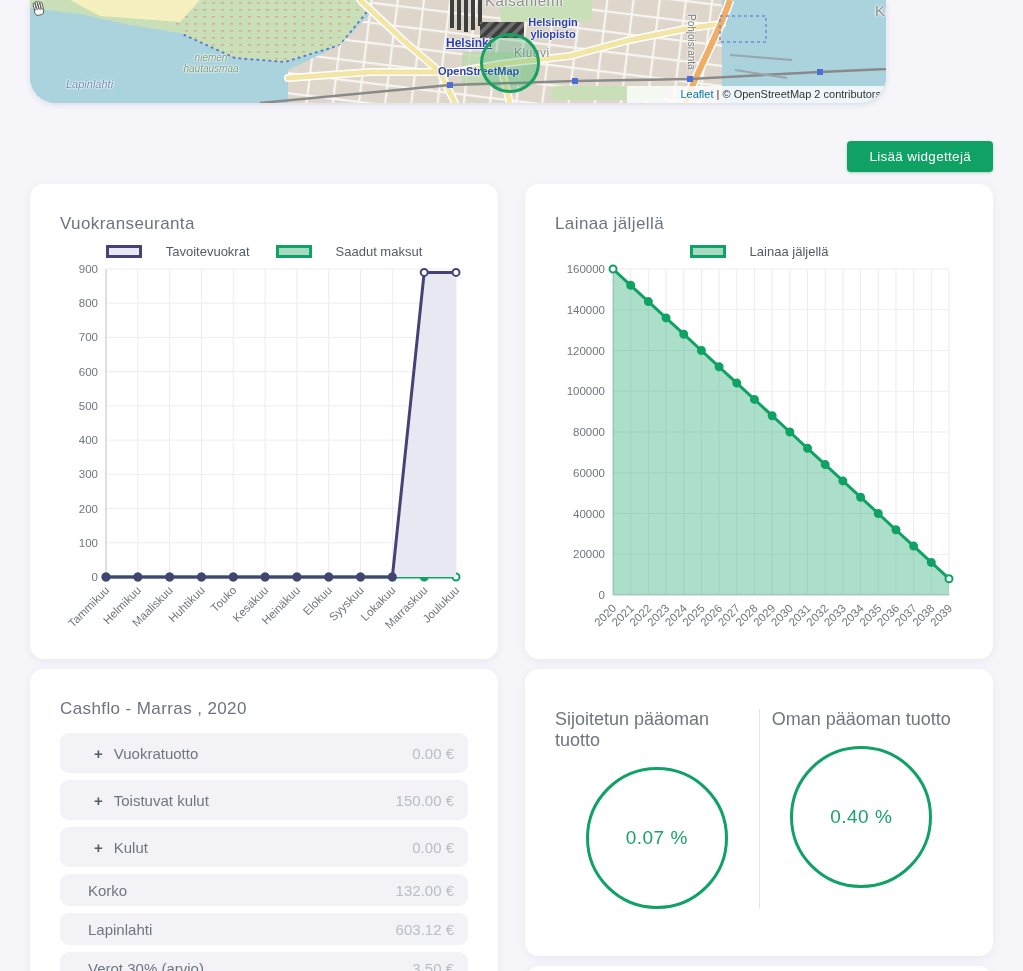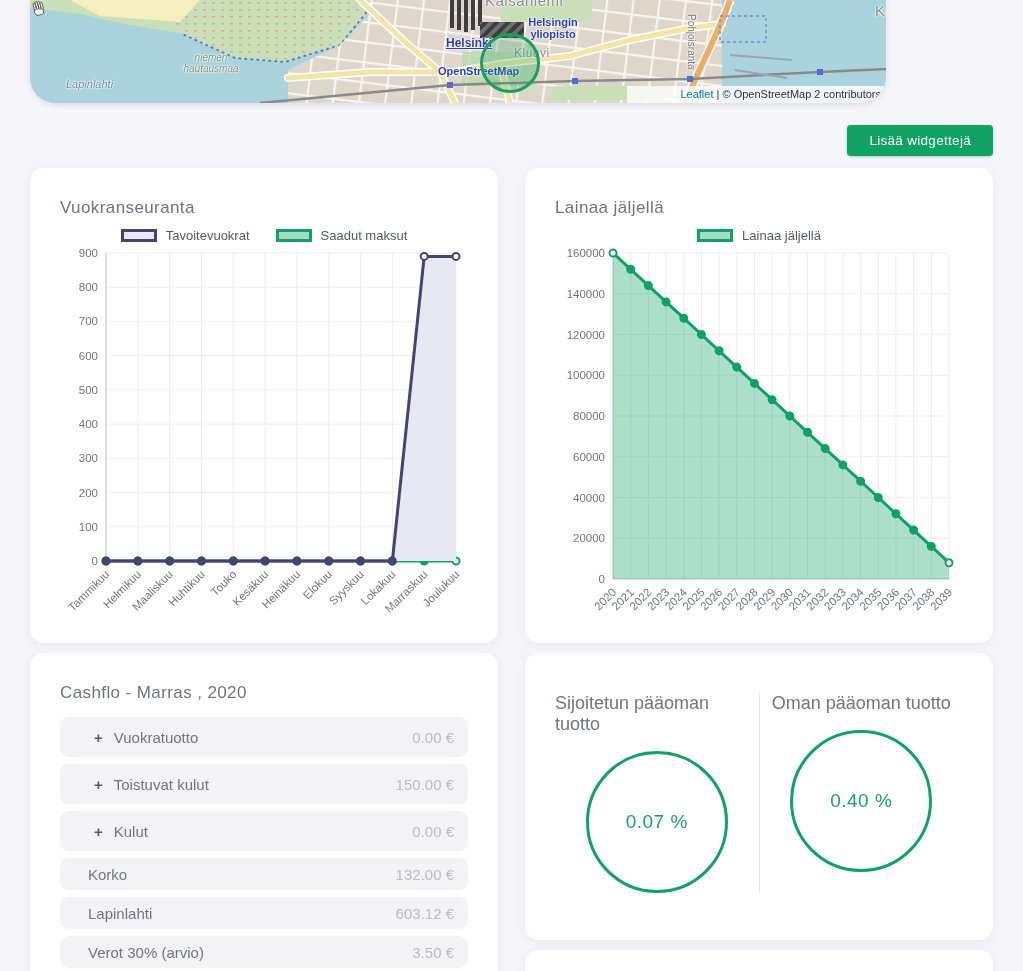--- a/index.html
+++ b/index.html
@@ -21,35 +21,35 @@
   .ml-vert  { color:#7a7a7a; font-size:10px; writing-mode:vertical-rl; }
   .zoom-circle { position:absolute; left:450px; top:33px; width:60px; height:60px;
     border-radius:50%; border:3px solid #17a05f; background:rgba(35,165,95,.25); }
   .attribution { position:absolute; right:0; bottom:0; height:17px; line-height:17px;
     background:rgba(255,255,255,.8); font-size:11px; color:#333; padding:0 5px;
     text-shadow:none; }
   .attribution a { color:#0078a8; text-decoration:none;padding-left:48px; }
   .hand-cursor { position:absolute; left:155px; top:46px; }
 
   
-  .btn-row { margin:22px 30px 0; text-align:right; height:30px; }
+  .btn-row { margin:38px 30px 0; text-align:right; height:30px; }
   .green-btn { display:inline-block; background:#10a264; color:#fff; border:none;
     border-radius:4px; font-size:13.5px; padding:8px 22px; font-family:inherit;
     box-shadow:0 1px 3px rgba(20,120,80,.3); cursor:pointer; letter-spacing:.3px; }
 
   
   .grid { margin:13px 30px 0; display:grid; grid-template-columns:468px 468px;
     gap:10px 27px; align-items:start; }
   .card { background:#fff; border-radius:14px; padding:30px;
     box-shadow:0 2px 8px rgba(70,70,110,.07); }
   .card-title { font-size:17px; color:#6d7480; letter-spacing:.4px; margin-bottom:8px; }
   .chart-card { height:475px; }
 
   .legend { display:flex; justify-content:center; gap:26px; margin:10px 0 2px; }
-  .legend-item { display:flex; align-items:center; gap:9px; font-size:13px; color:#545b66; cursor:pointer; }
+  .legend-item { display:flex; align-items:center; gap:24px; font-size:13px; color:#545b66; cursor:pointer; }
   .legend-swatch { width:36px; height:13px; border-style:solid; border-width:3px; }
 
   svg.chart text.tick { font-size:11.5px; fill:#70757f; font-family:"Liberation Sans",sans-serif; }
 
   
   .cf-card { min-height:560px; }
   .cf-rows { margin-top:14px; display:flex; flex-direction:column; gap:7px; }
   .cf-row { background:#f2f2f7; border-radius:9px; display:flex; align-items:center;
     padding:0 14px 0 28px; height:32px; font-size:15px; color:#6f7680; }
   .cf-row.expandable { height:40px; padding-left:34px; }

